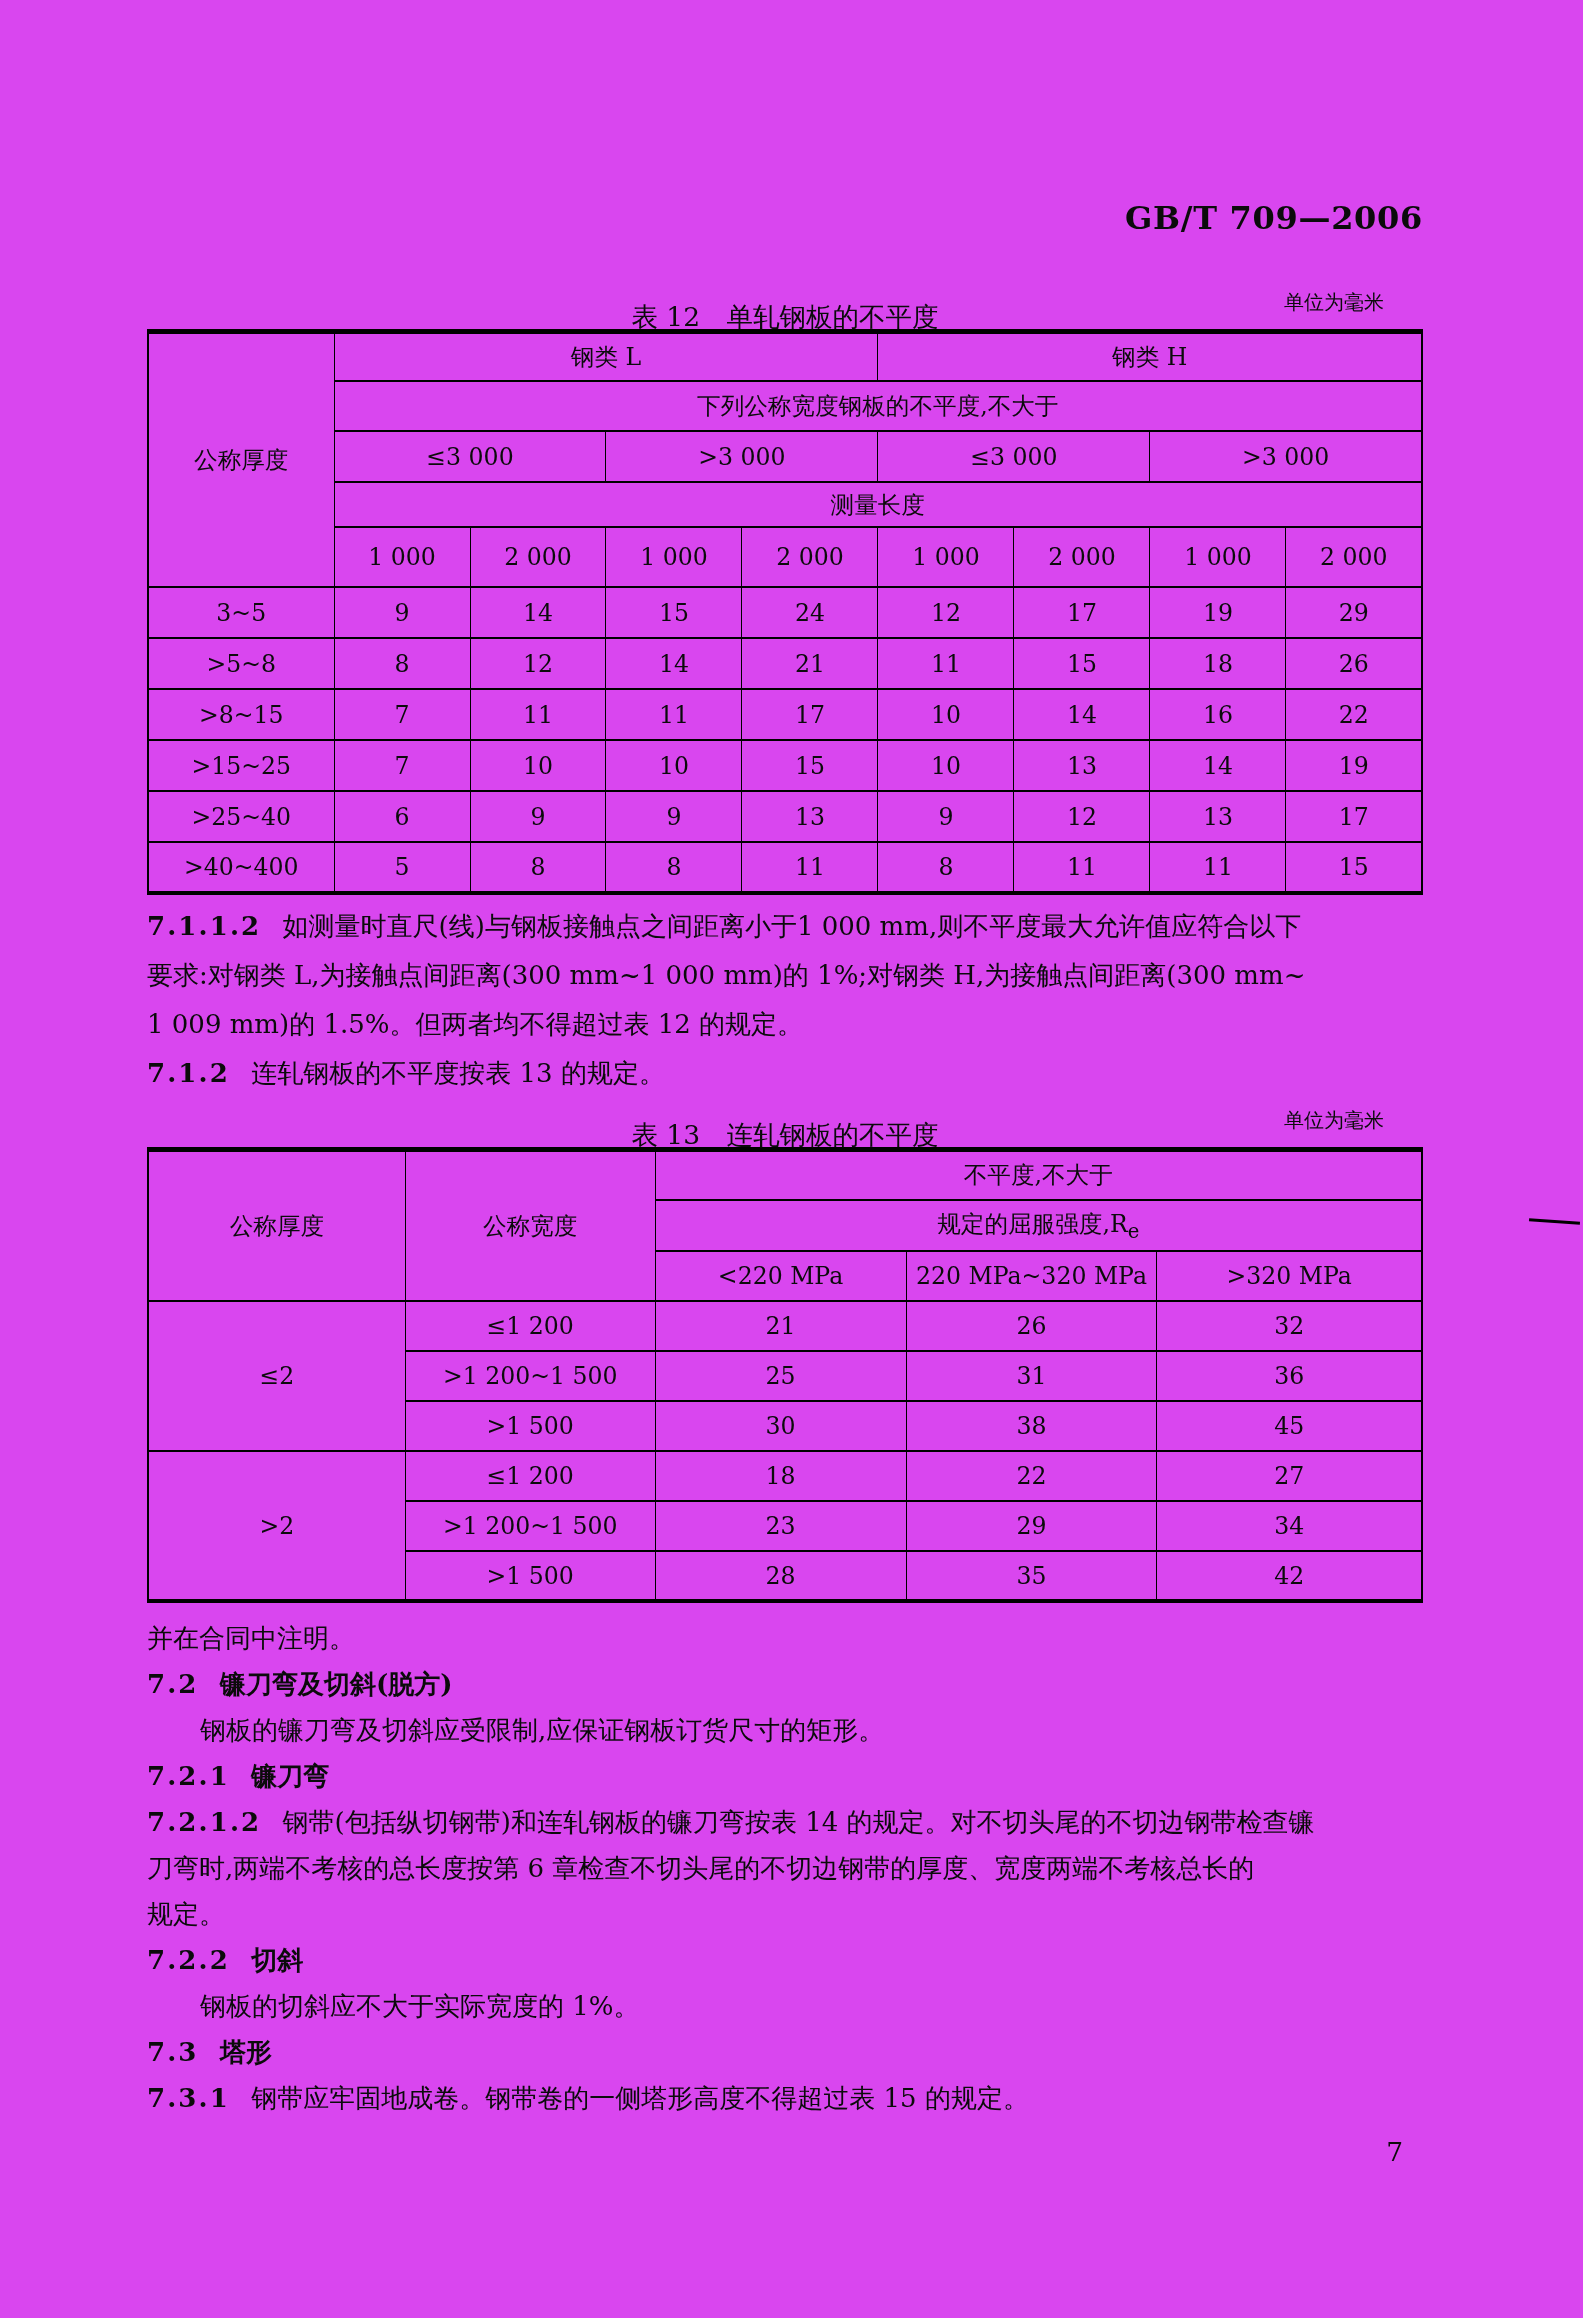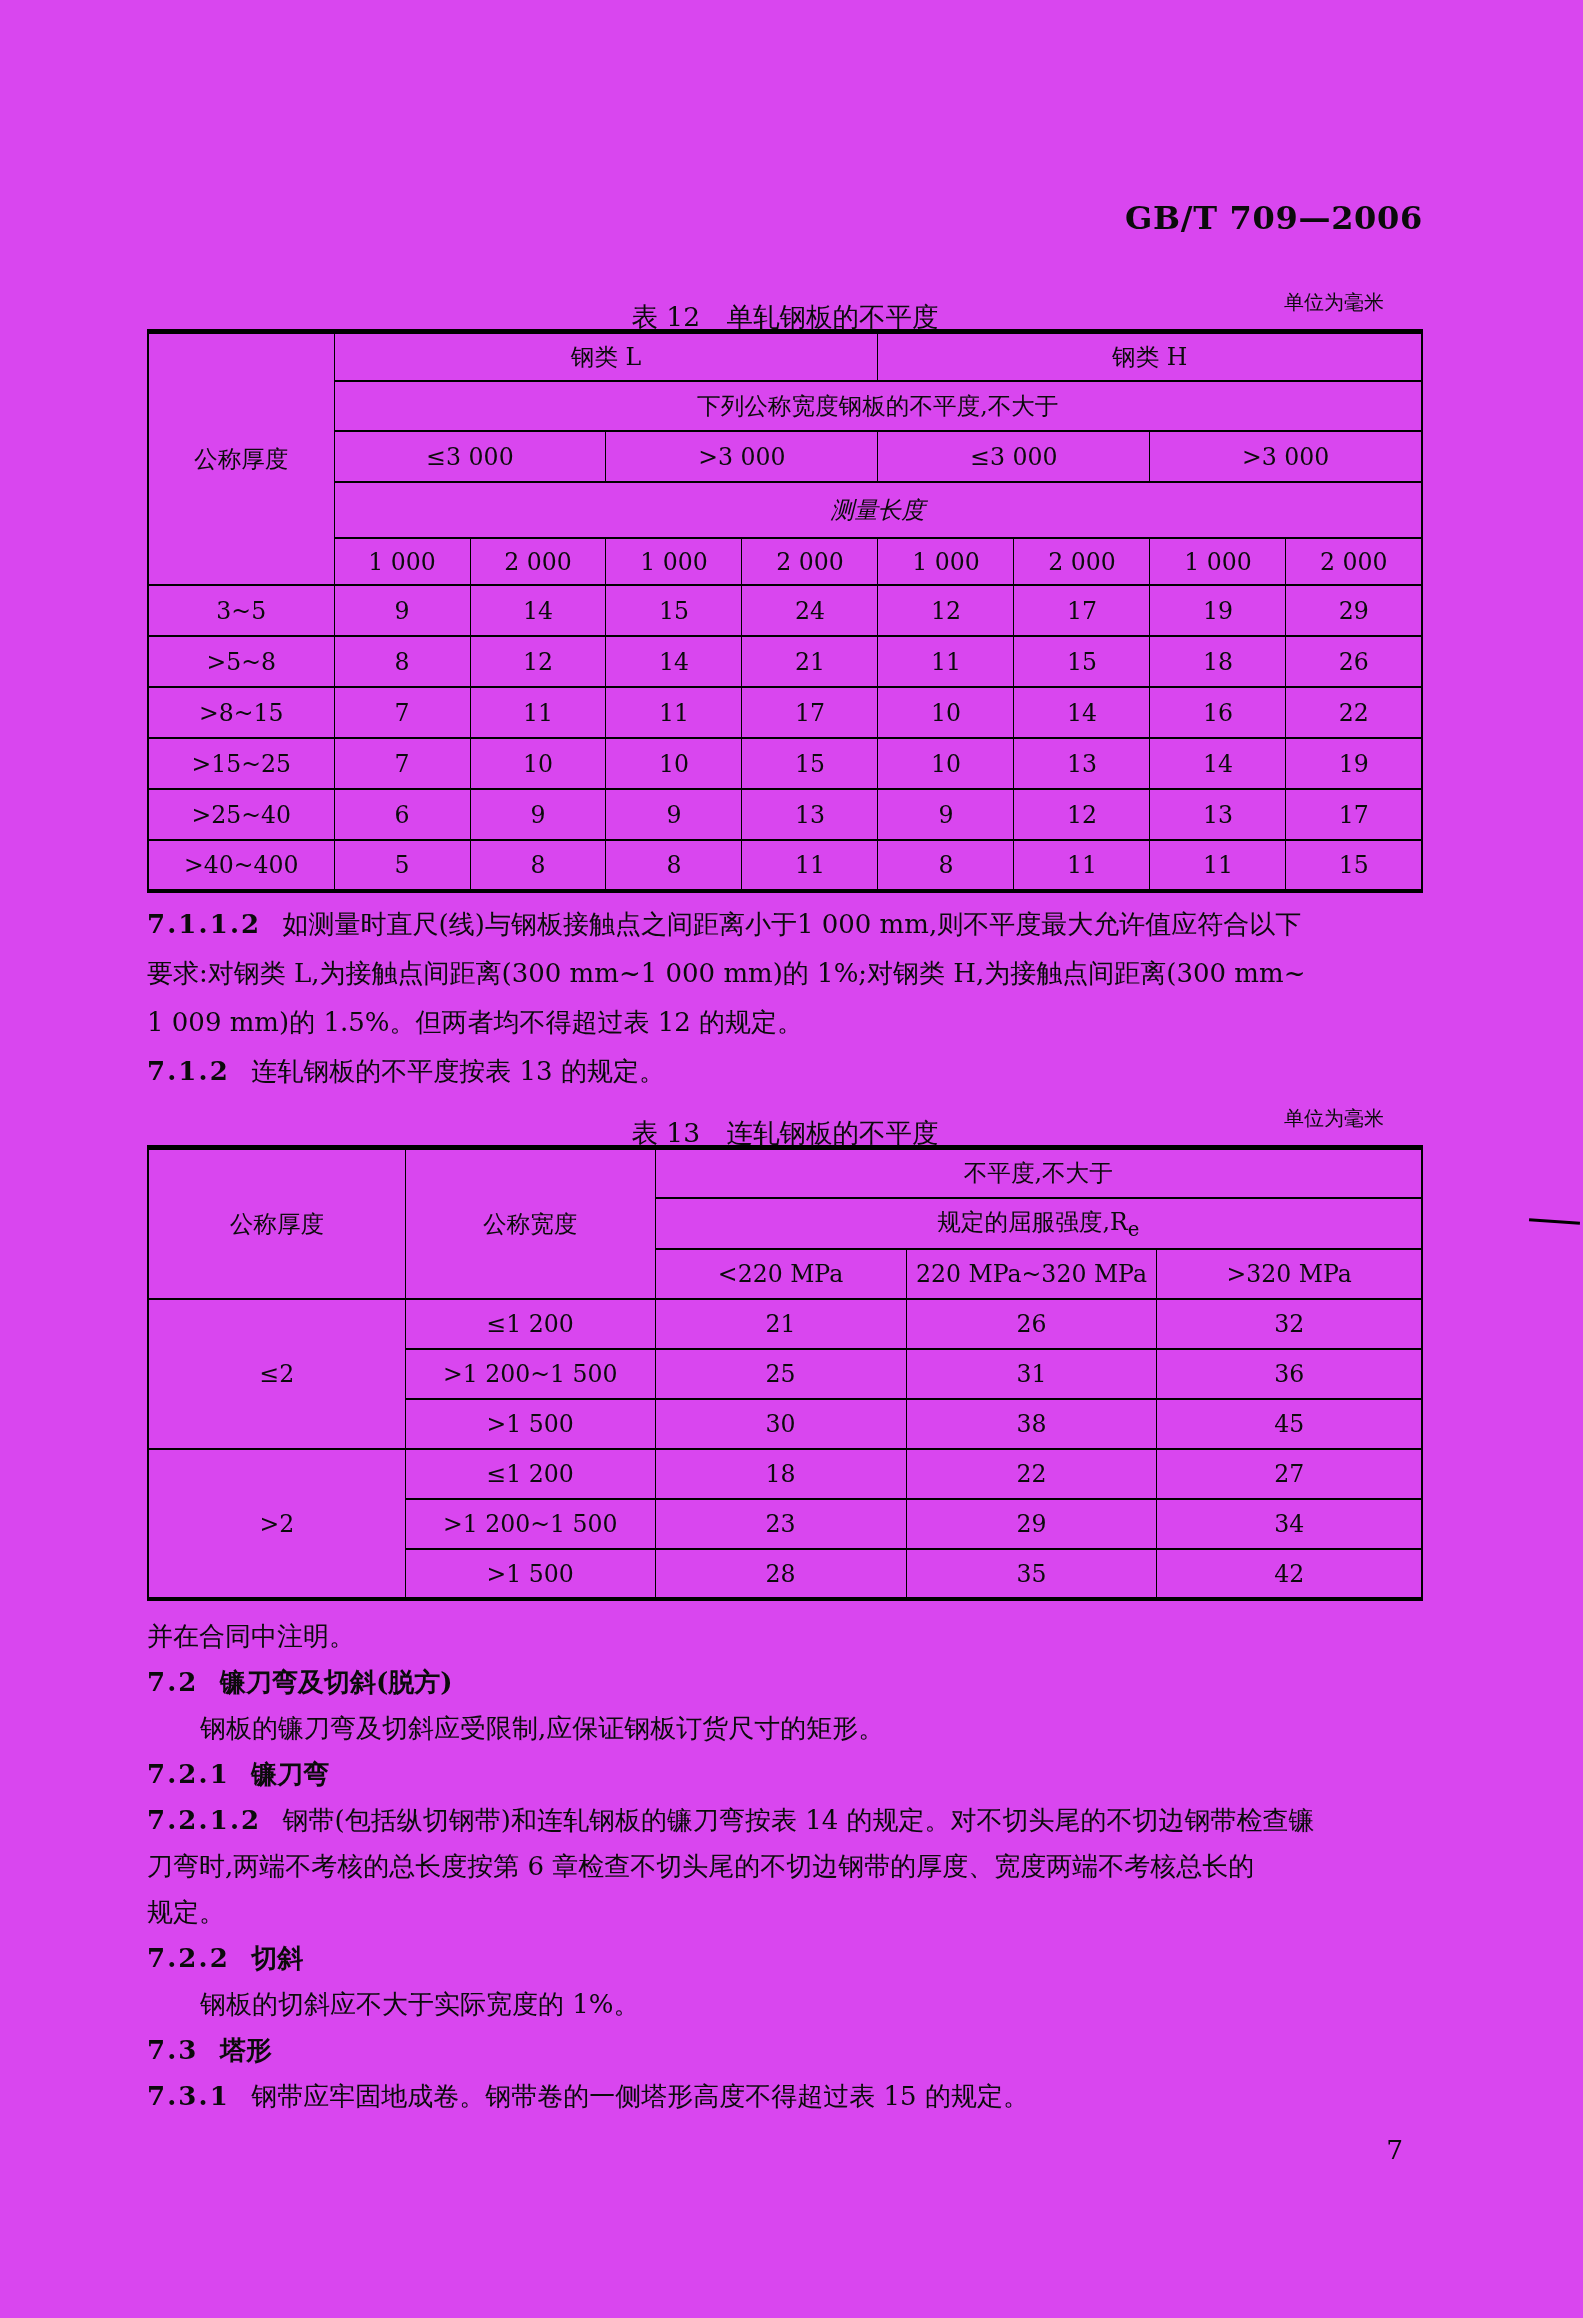--- a/index.html
+++ b/index.html
@@ -32,22 +32,22 @@
     border:2.9px solid #000; border-top-width:5px; border-bottom-width:4.3px;
   }
   td {
     border:1.4px solid #000; border-top-width:2.9px; border-bottom-width:2.9px;
     text-align:center; vertical-align:middle;
     font-size:23.6px; padding:0; overflow:hidden; white-space:nowrap;
   }
   .t12 tr.h1 { height:50px; }
   .t12 tr.h2 { height:50px; }
   .t12 tr.h3 { height:51px; }
-  .t12 tr.h4 { height:56px;font-style:italic; }
-  .t12 tr.h5 { height:47px; }
+  .t12 tr.h4 { height:45px; }
+  .t12 tr.h5 { height:60px; }
   .t12 tr.dr { height:51px; }
   .t13 tr.h1 { height:51px; }
   .t13 tr.h2 { height:51px; }
   .t13 tr.h3 { height:50px; }
   .t13 tr.dr { height:50px; }
 
   .textblock { margin-top:7.1px; }
   .textblock.tb2 { margin-top:11.4px; }
   .line { font-size:26px; line-height:49px; white-space:nowrap; }
   .tb2 .line { line-height:46px; }

